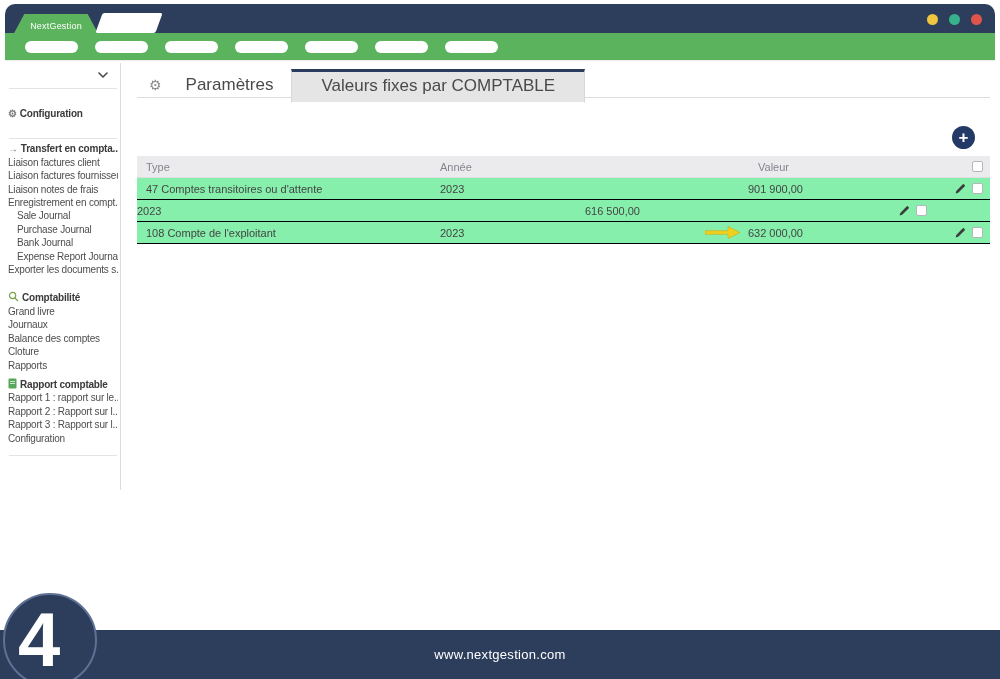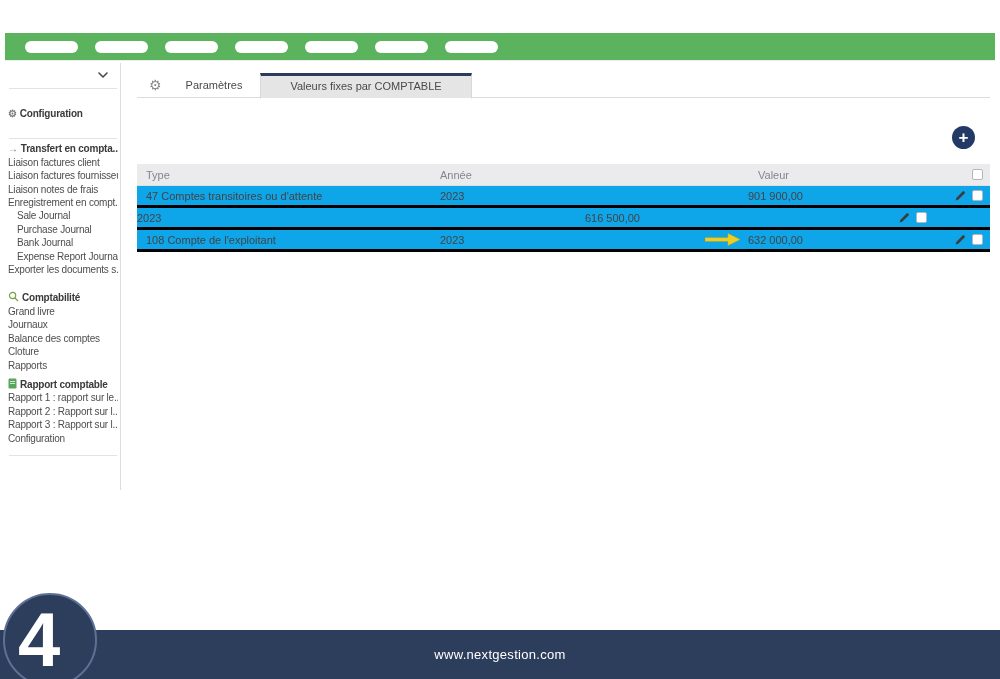--- a/index.html
+++ b/index.html
@@ -42,32 +42,32 @@
   .mt-sec2 { margin-top:6px; }
   .si-icon { display:inline-block; margin-right:3px; color:#7c7c7c; font-size:10px; }
   .si-icon svg { vertical-align:-1px; }
   .cfg-block { margin-top:18px; }
   .trf-block { margin-top:3px; }
 
   
   .main { position:absolute; left:137px; top:65px; width:853px; font-size:11px; color:#444; }
   .tabs { margin-top:8px; height:25px; border-bottom:1px solid #dcdcdc; display:flex; align-items:center; }
   .tab-gear { margin-left:12px; color:#8a8a8a; font-size:14px; line-height:1; cursor:pointer; }
-  .tab { padding:5px 18px; color:#4a4a4a; font-size:11px; cursor:pointer; }
+  .tab { padding:5px 18px; color:#4a4a4a; font-size:17px; cursor:pointer; }
   .tab.first { margin-left:6px; }
   .tab.active { border:1px solid #d8d8d8; border-top:3px solid #2b3b5e; border-bottom:1px solid #fff;
                 background:#e5e5e5; margin-bottom:-1px; padding:4px 29px 6px; }
   .add-row { margin-top:28px; height:26px; display:flex; justify-content:flex-end; padding-right:15px; }
   .add-btn { width:23px; height:23px; border-radius:50%; background:#233a66; color:#fff; border:none;
              font-size:17px; font-weight:bold; line-height:21px; text-align:center; cursor:pointer; padding:0; }
 
   
-  .vtable { margin-top:12px; }
+  .vtable { margin-top:4px; }
   .trow { display:grid; grid-template-columns:303px 200px 163px 1fr 56px;
-          align-items:center; height:22px; background:#0ea5e9; border-bottom:3px solid #000000; }
+          align-items:center; height:22px; background:#86efac; border-bottom:1px solid #000000; }
   .trow.thead { background:#ebebee; color:#85858f; border-bottom:1px solid #dfdfe3; }
   .c-type   { padding-left:9px; }
   .c-annee  { }
   .c-valeur { text-align:right; display:flex; justify-content:flex-end; align-items:center; gap:8px; }
   .thead .c-valeur { padding-right:14px; display:block; }
   .c-actions { display:flex; justify-content:flex-end; align-items:center; gap:6px; padding-right:7px; }
   .cb { width:11px; height:11px; border:1px solid #b5b5bd; border-radius:2px; background:#fff;
         display:inline-block; cursor:pointer; }
   .edit-pencil { cursor:pointer; display:inline-flex; }
   .arrow-icon { display:inline-flex; }
@@ -79,20 +79,31 @@
   .page-circle { position:absolute; left:3px; top:593px; width:94px; height:94px; border-radius:50%;
                  background:#2c3e5c; border:2px solid #5e7195; z-index:5; color:#fff;
                  display:flex; align-items:center; padding-left:13px;
                  font-size:76px; font-weight:bold; line-height:1; }
 </style>
 </head>
 <body>
 
 <div class="page">
 
+  <div class="window-bar">
+    <div class="brand-tab">
+      <span>NextGestion</span>
+    </div>
+    <div class="white-shape"></div>
+    <div class="dots">
+      <span class="dot dot-yellow"></span>
+      <span class="dot dot-green"></span>
+      <span class="dot dot-red"></span>
+    </div>
+  </div>
 
   <div class="navbar">
     <span class="pill"></span>
     <span class="pill"></span>
     <span class="pill"></span>
     <span class="pill"></span>
     <span class="pill"></span>
     <span class="pill"></span>
     <span class="pill"></span>
   </div>

